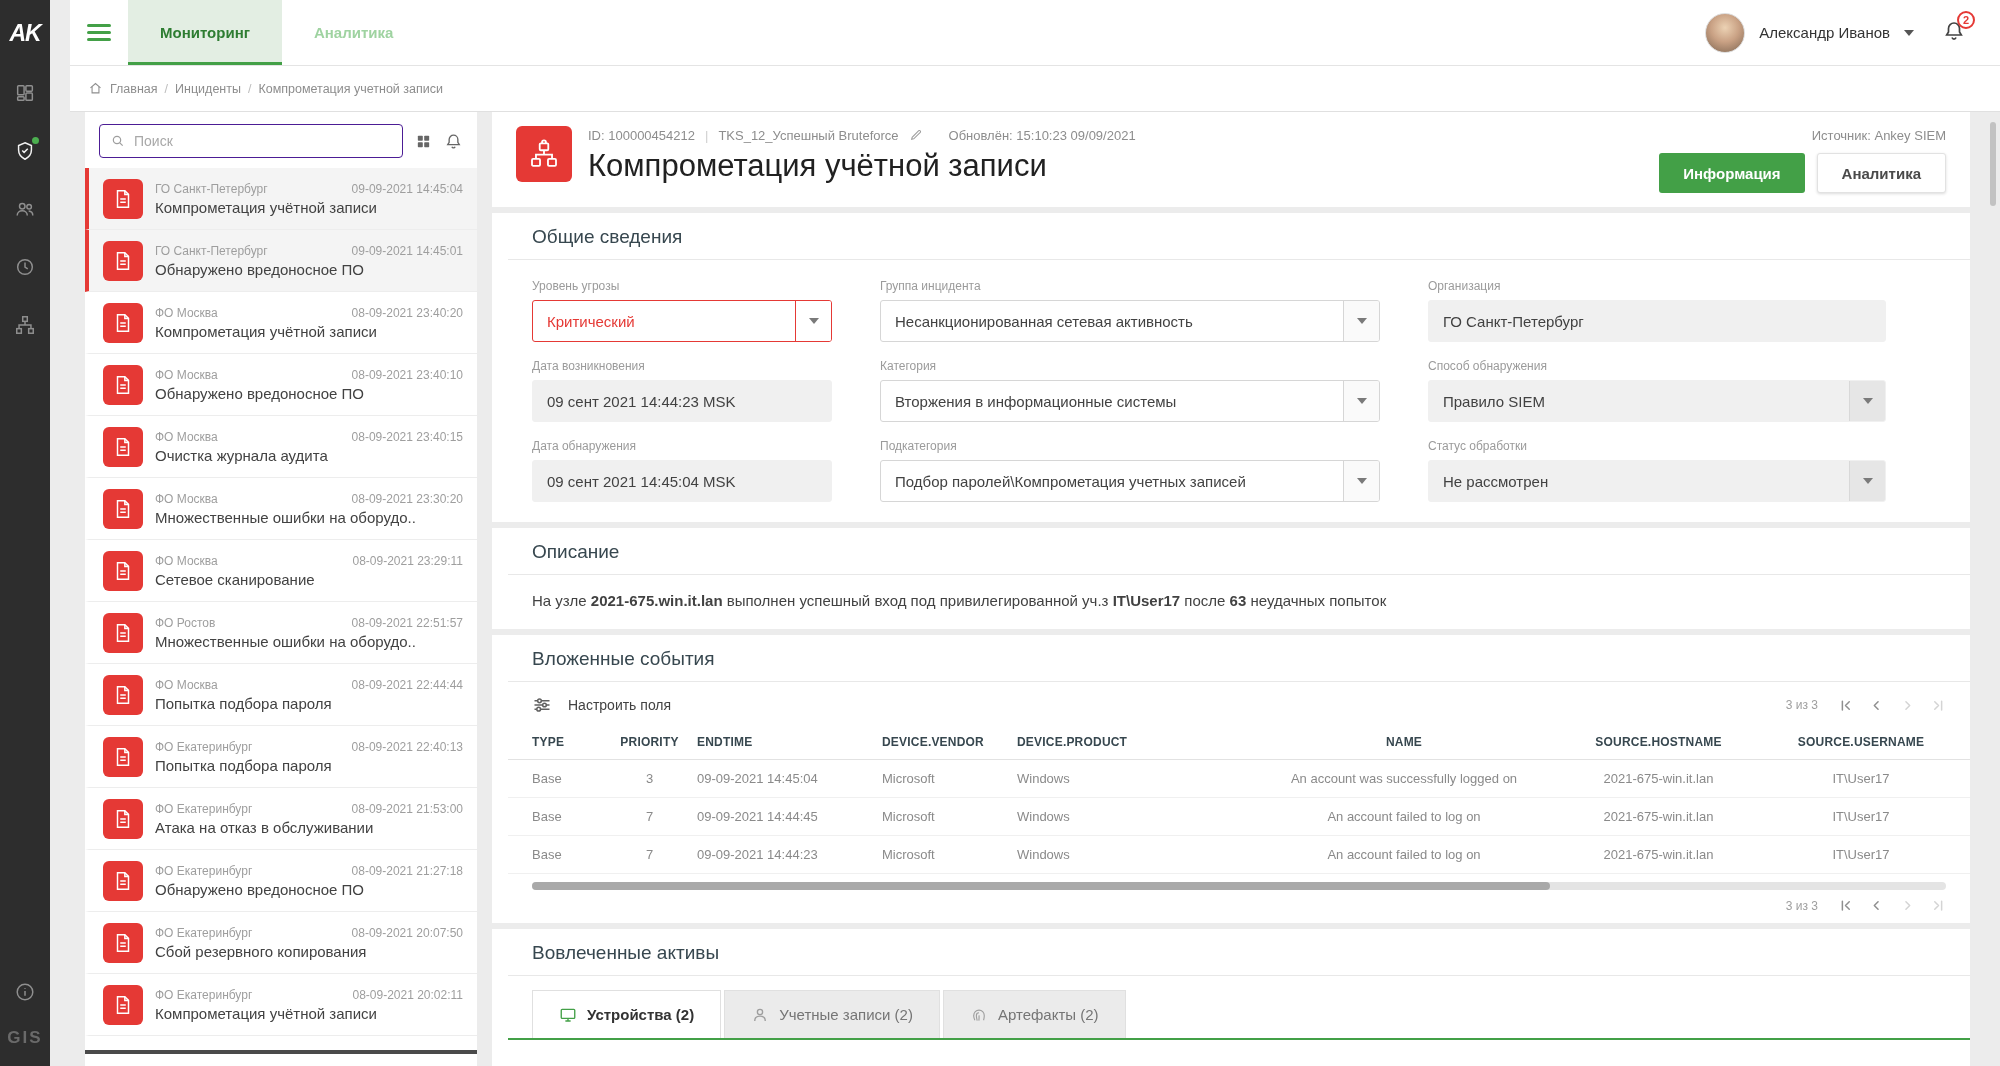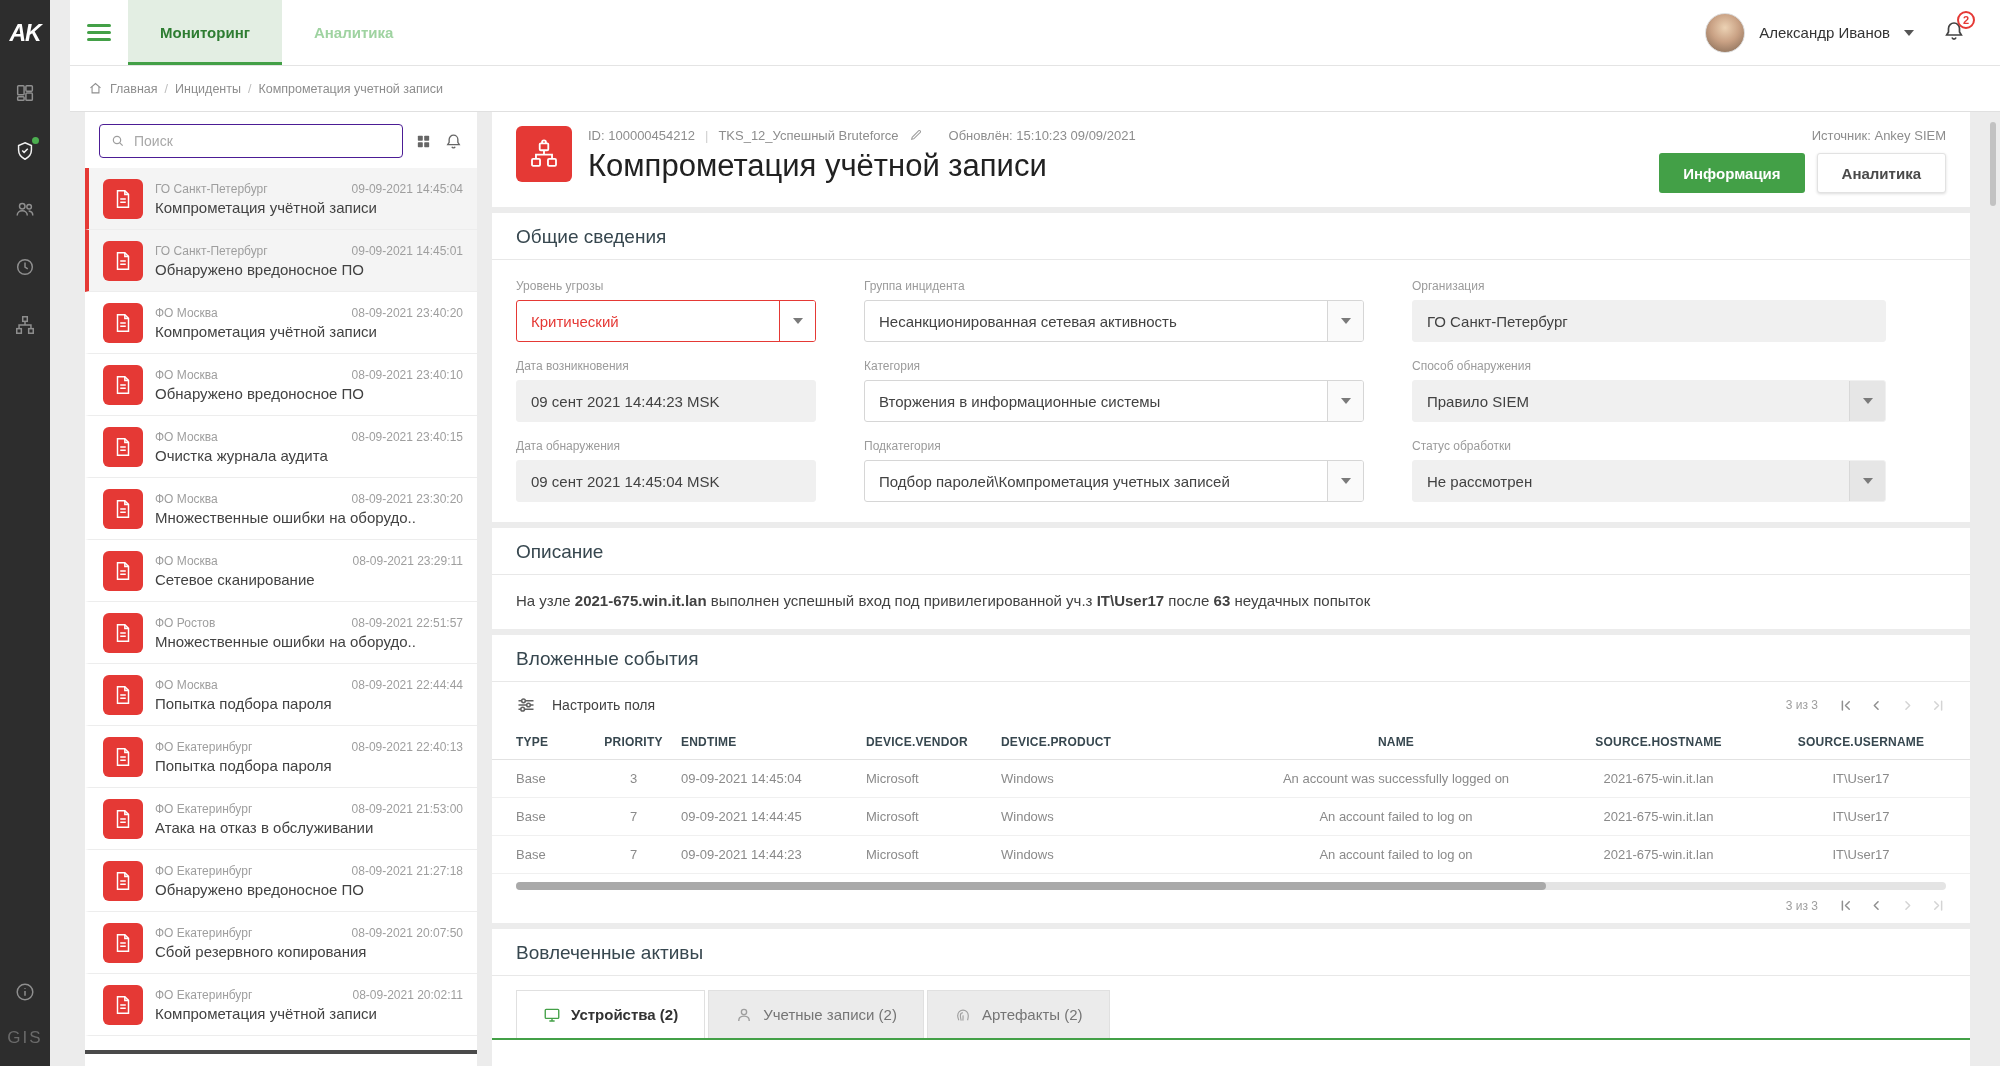--- a/index.html
+++ b/index.html
@@ -11,21 +11,21 @@
     display:flex; flex-direction:column; align-items:center; z-index:30; }
   .rail-logo { height:66px; width:100%; display:flex; align-items:center; justify-content:center;
     color:#fff; font-weight:700; font-style:italic; font-size:23px; letter-spacing:-1px; }
   .rail-item { width:70px; height:58px; display:flex; align-items:center; justify-content:center;
     color:#8f8f8f; cursor:pointer; position:relative; }
   .rail-item.active { color:#f2f2f2; }
   .rail-item.active .dot { position:absolute; top:13px; right:21px; width:7px; height:7px;
     border-radius:50%; background:#4caf50; }
   .rail-spacer { flex:1; }
   .rail-bottom { margin-bottom:10px; display:flex; flex-direction:column; align-items:center; gap:14px; }
-  .gis-logo { color:#6a6a6a; font-weight:400; font-size:17px; letter-spacing:2px; margin-bottom:8px; }
+  .gis-logo { color:#6a6a6a; font-weight:700; font-size:17px; letter-spacing:2px; margin-bottom:8px; }
 
   
   .topbar { position:absolute; left:70px; right:0; top:0; height:66px; background:#fff;
     border-bottom:1px solid #e4e4e4; display:flex; align-items:stretch; z-index:20; }
   .burger { width:58px; display:flex; align-items:center; justify-content:center; cursor:pointer; }
   .burger span { display:block; width:24px; }
   .burger i { display:block; height:3px; background:#43a047; border-radius:2px; margin:4px 0; }
   .top-tab { padding:0 32px; display:flex; align-items:center; font-size:15px; cursor:pointer; }
   .top-tab.active { background:#e3eee3; color:#2e7d32; font-weight:700; box-shadow: inset 0 -3px 0 #43a047; }
   .top-tab.inactive { color:#9fd3a1; font-weight:600; }
@@ -66,21 +66,21 @@
   .list-item.unread { border-left-color:#e53935; background:#f4f4f4; }
   .li-icon { width:40px; height:40px; border-radius:6px; background:#e53935; flex-shrink:0;
     display:flex; align-items:center; justify-content:center; }
   .li-body { flex:1; min-width:0; }
   .li-top { display:flex; justify-content:space-between; font-size:12px; color:#9e9e9e; margin-bottom:3px; }
   .li-title { font-size:15px; color:#424242; white-space:nowrap; overflow:hidden; text-overflow:ellipsis; }
   .list-hbar { position:absolute; bottom:12px; left:0; right:0; height:4px; background:#4a4a4a; cursor:grab; }
 
   
   .main { flex:1; min-width:0; display:flex; flex-direction:column; gap:6px; }
-  .block { background:#fff; }
+  .block { background:#fff;padding-left:16px; }
   .sec-head { font-size:19px; color:#37474f; padding:13px 24px 11px; border-bottom:1px solid #e8e8e8; }
 
   
   .inc-header { display:flex; gap:16px; padding:14px 24px; }
   .inc-icon { width:56px; height:56px; border-radius:6px; background:#e53935; flex-shrink:0;
     display:flex; align-items:center; justify-content:center; }
   .inc-mid { flex:1; min-width:0; }
   .inc-meta { display:flex; align-items:center; gap:10px; font-size:13px; color:#8d8d8d; height:18px; }
   .inc-meta .sep { color:#cfcfcf; }
   .inc-updated { margin-left:16px; }

